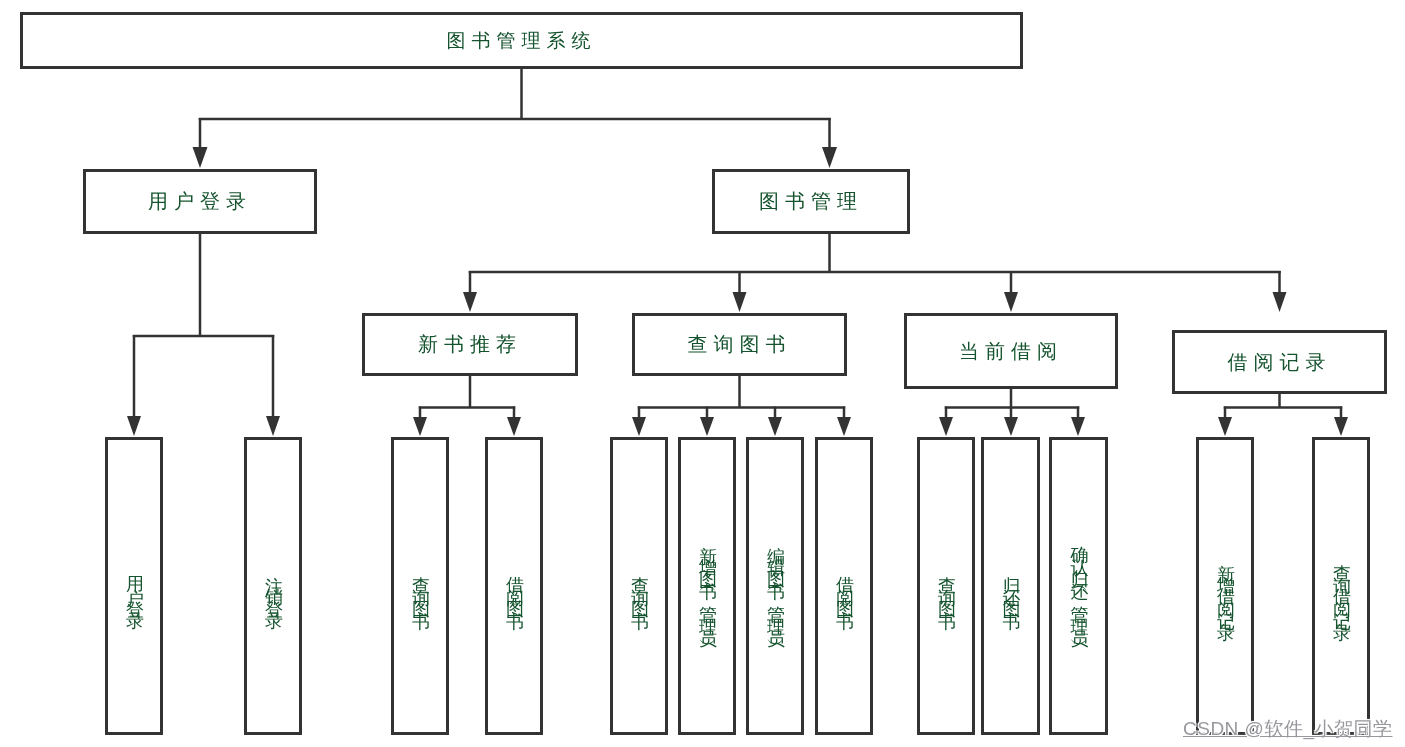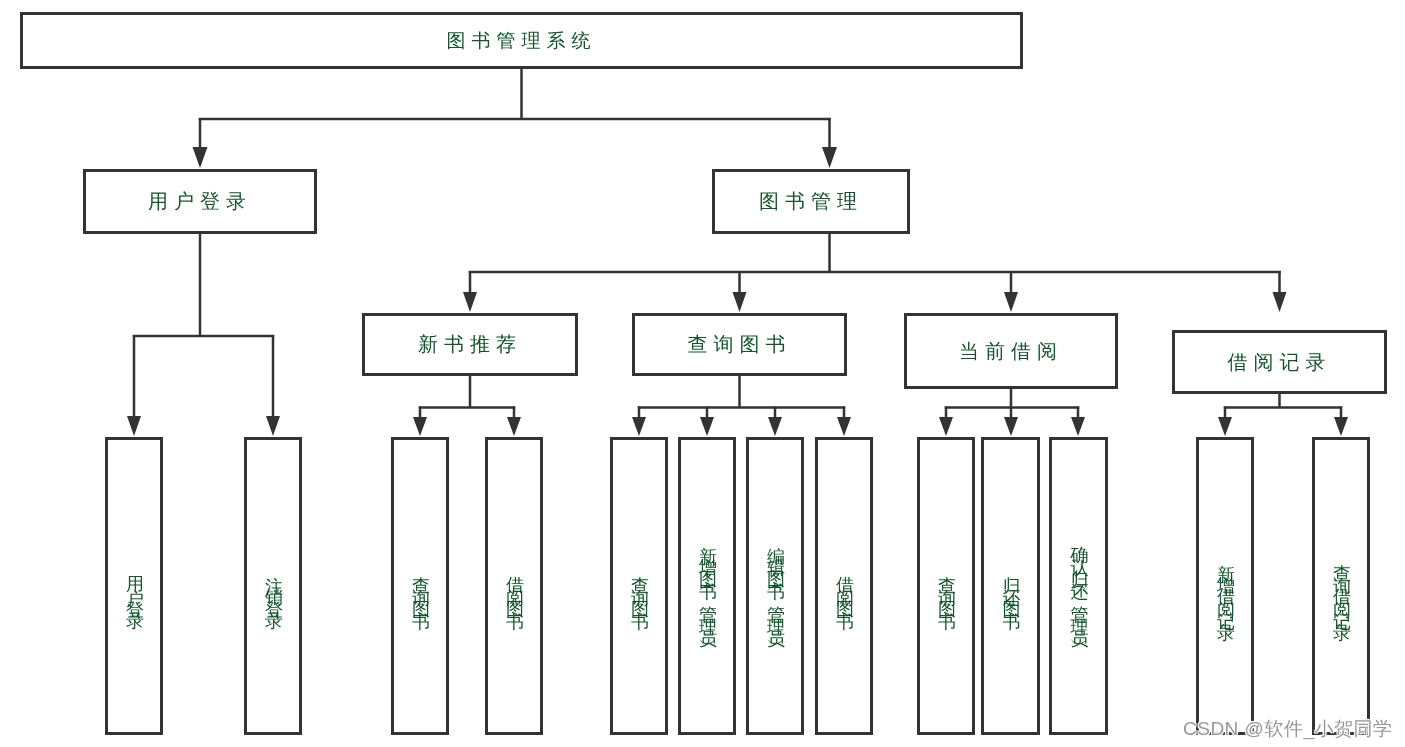--- a/index.html
+++ b/index.html
@@ -16,20 +16,21 @@
   .hbox.root{font-size:19px;}
   .vbox span{
     writing-mode:vertical-rl;text-orientation:mixed;
     font-size:18px;line-height:1.1;letter-spacing:12px;white-space:nowrap;
   }
   svg.connectors{position:absolute;left:0;top:0;}
   .watermark{
     position:absolute;left:1183px;top:716px;z-index:5;
     font-size:19px;letter-spacing:0.5px;color:#97979d;white-space:nowrap;
     text-shadow:-1px -1px 0 #fff,1px -1px 0 #fff,-1px 1px 0 #fff,1px 1px 0 #fff,0 0 3px #fff;
+    text-decoration:underline;
   }
 </style>
 </head>
 <body>
 
 <div class="stage">
 
   <svg class="connectors" width="1405" height="747" viewBox="0 0 1405 747">
     <g stroke="#333333" stroke-width="2.5" fill="none">
 

